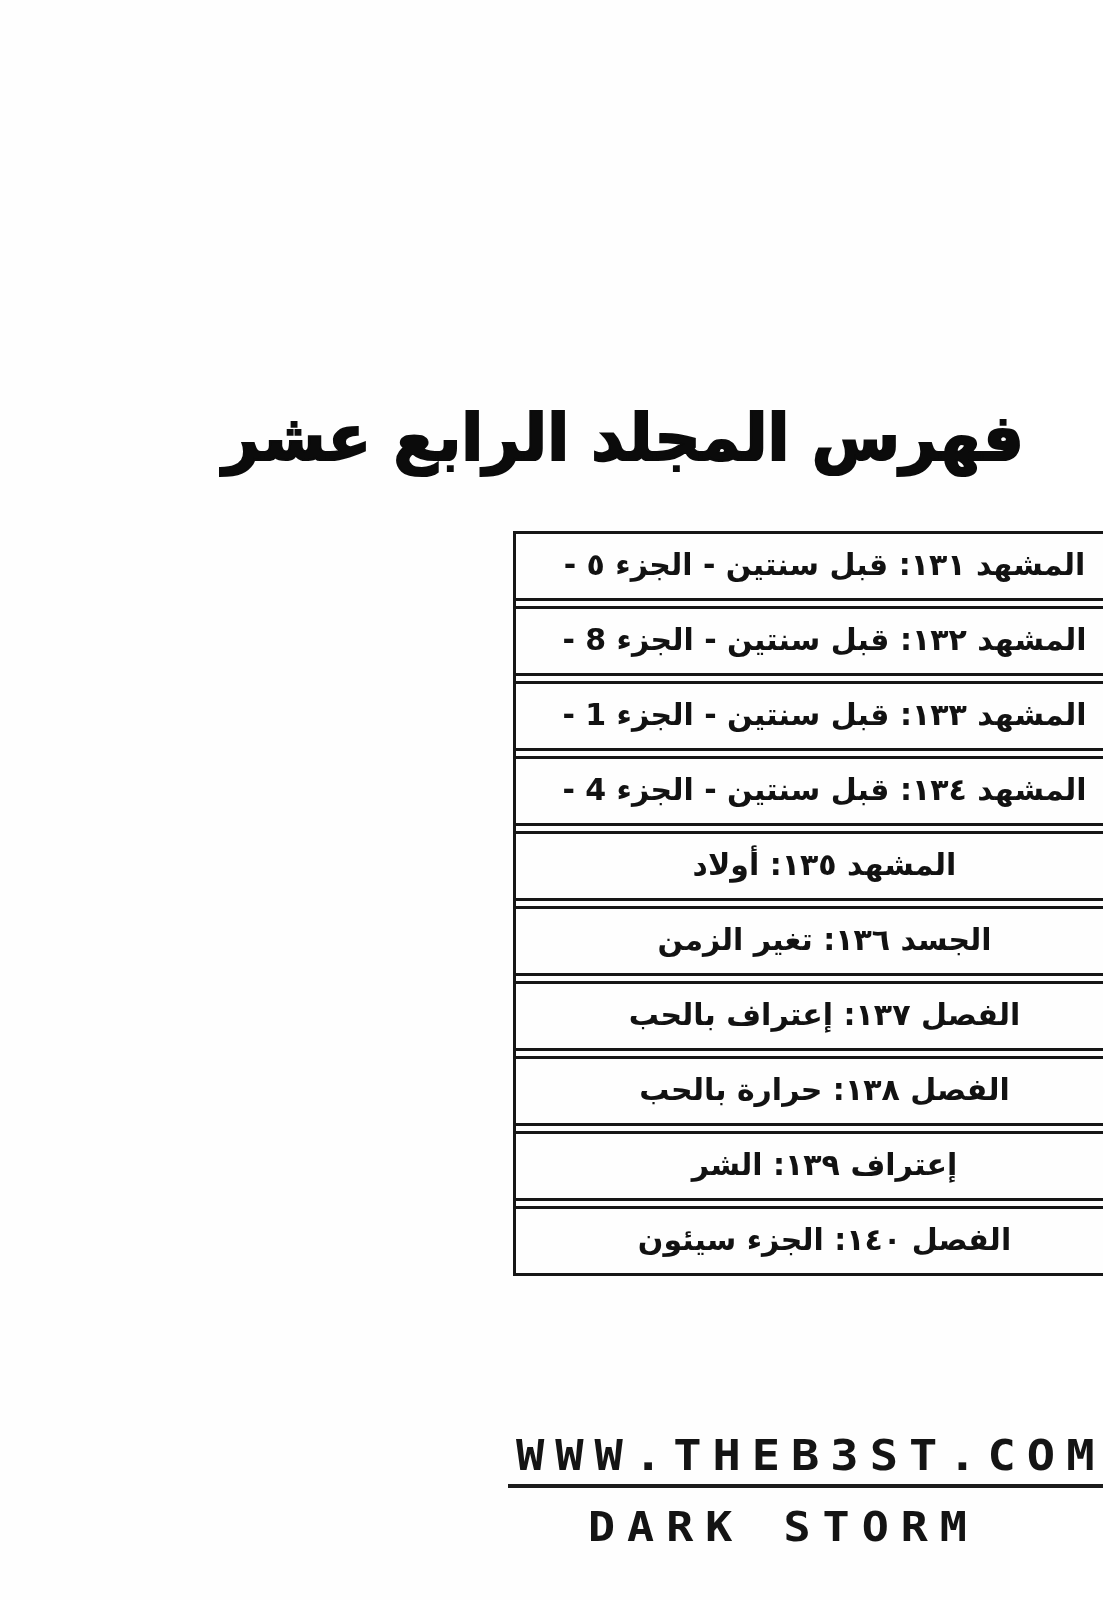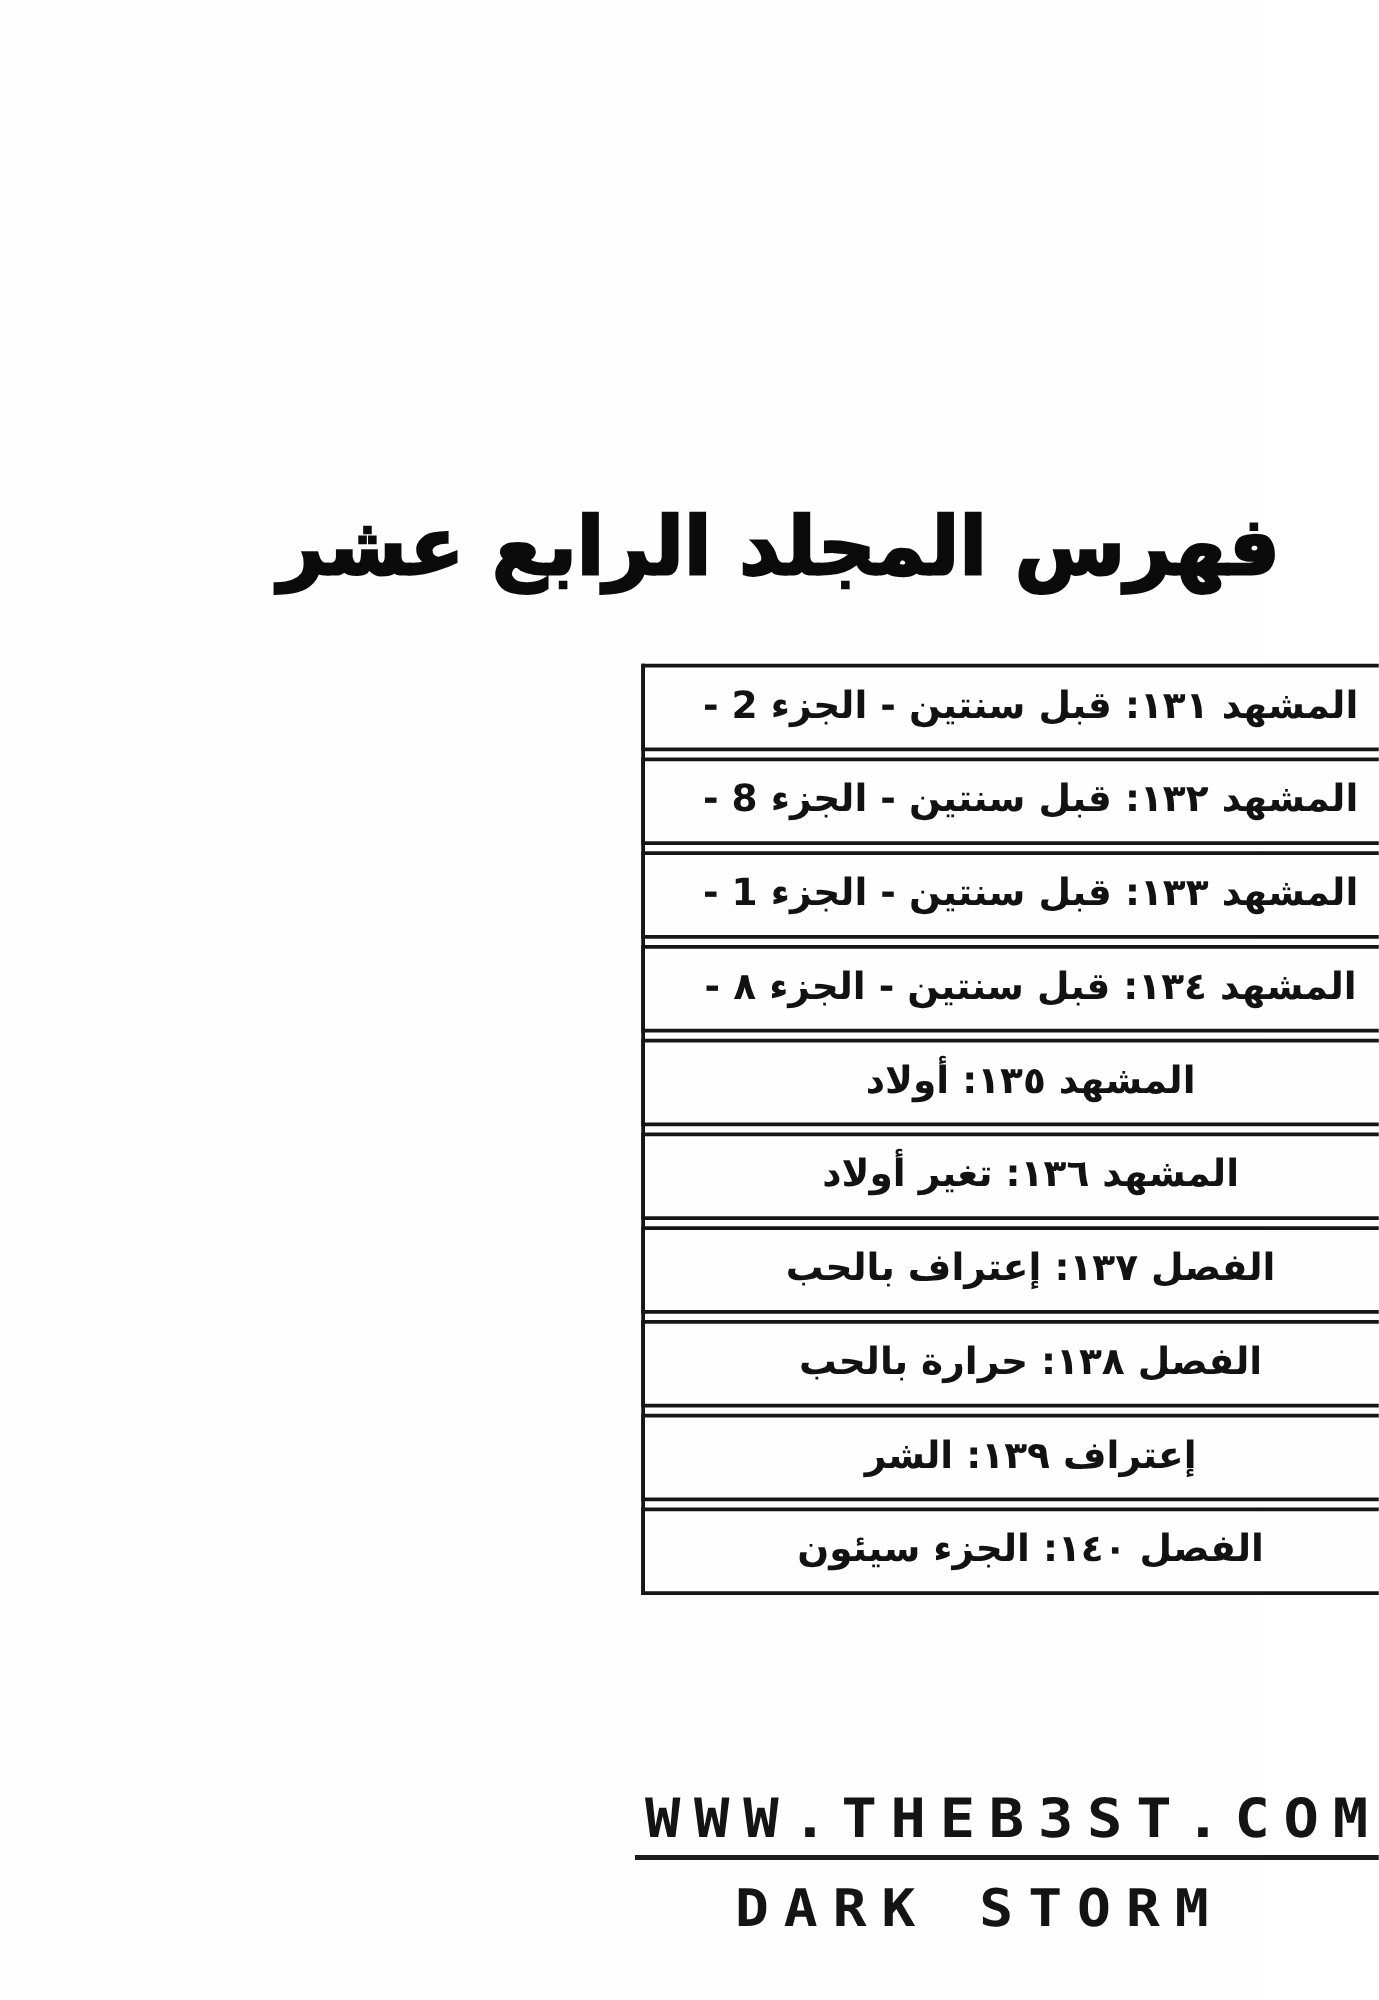--- a/index.html
+++ b/index.html
@@ -102,36 +102,36 @@
 </style>
 </head>
 <body>
 
 <div class="page">
 
   <div class="title">فهرس المجلد الرابع عشر</div>
 
   <div class="toc">
     <div class="toc-row">
-      <span>المشهد ١٣١: قبل سنتين - الجزء 2 -</span>
+      <span>المشهد ١٣١: قبل سنتين - الجزء ٥ -</span>
     </div>
     <div class="toc-row">
       <span>المشهد ١٣٢: قبل سنتين - الجزء 8 -</span>
     </div>
     <div class="toc-row">
       <span>المشهد ١٣٣: قبل سنتين - الجزء 1 -</span>
     </div>
     <div class="toc-row">
-      <span>المشهد ١٣٤: قبل سنتين - الجزء ٨ -</span>
+      <span>المشهد ١٣٤: قبل سنتين - الجزء 4 -</span>
     </div>
     <div class="toc-row">
       <span>المشهد ١٣٥: أولاد</span>
     </div>
     <div class="toc-row">
-      <span>المشهد ١٣٦: تغير أولاد</span>
+      <span>الجسد ١٣٦: تغير الزمن</span>
     </div>
     <div class="toc-row">
       <span>الفصل ١٣٧: إعتراف بالحب</span>
     </div>
     <div class="toc-row">
       <span>الفصل ١٣٨: حرارة بالحب</span>
     </div>
     <div class="toc-row">
       <span>إعتراف ١٣٩: الشر</span>
     </div>

